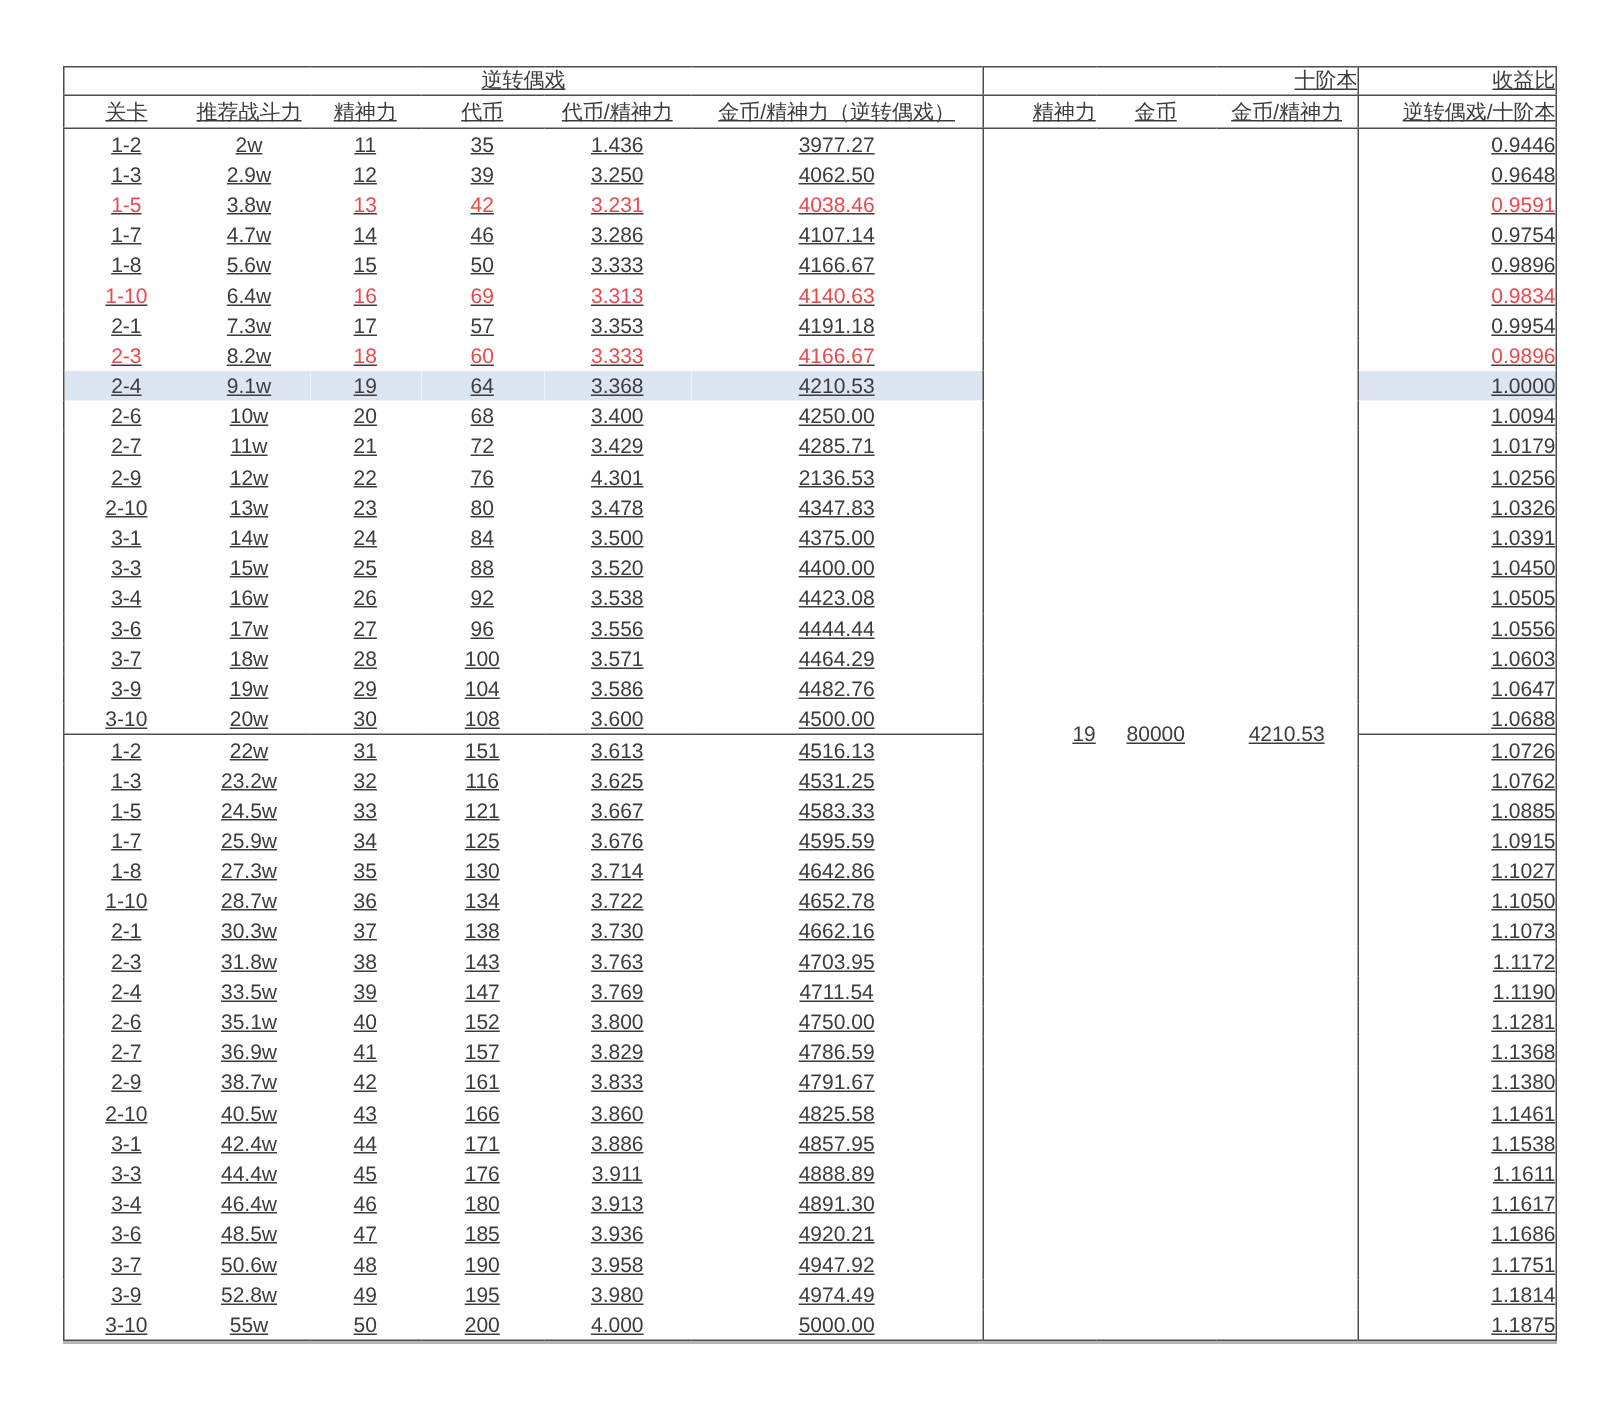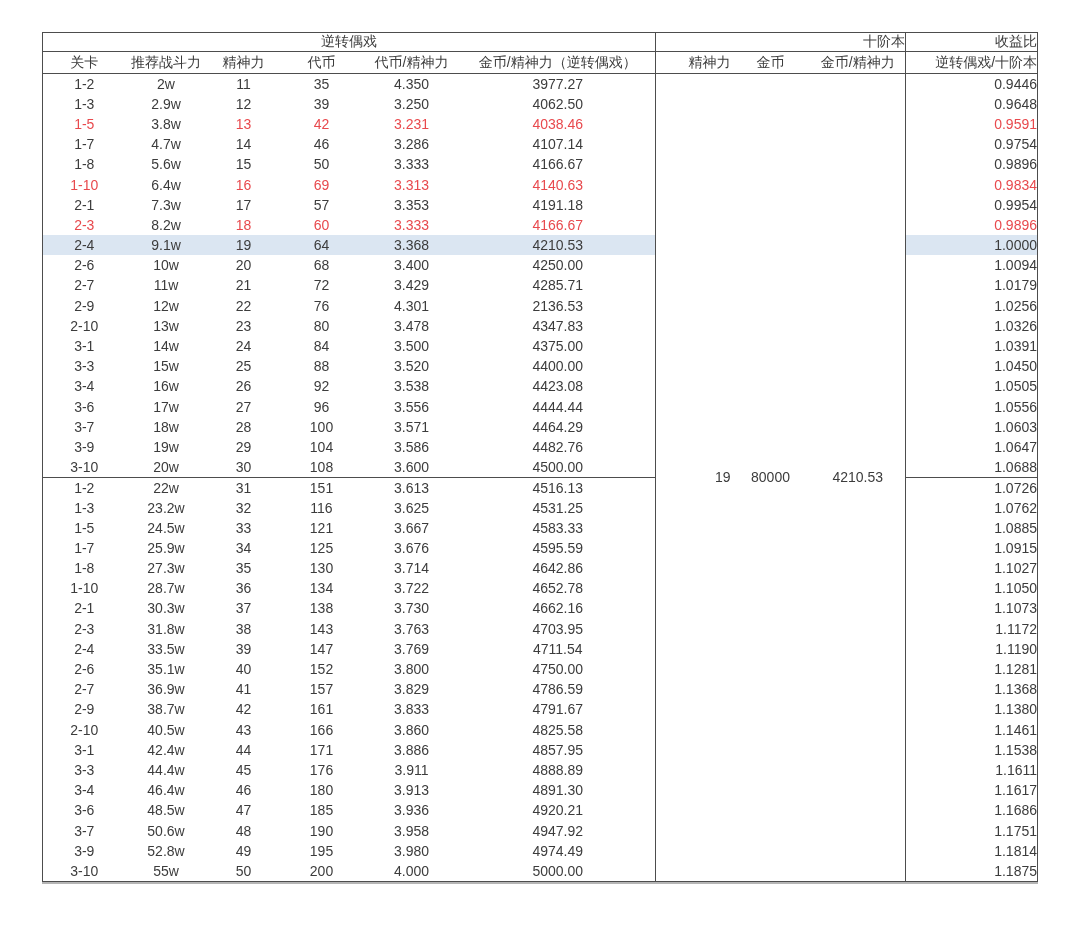--- a/index.html
+++ b/index.html
@@ -7,28 +7,29 @@
     position: relative;
     width: 1080px;
     height: 936px;
     background: #ffffff;
     font-family: "Liberation Sans", "DejaVu Sans", sans-serif;
     overflow: hidden;
   }
   table.sheet {
     position: absolute;
     left: 42px;
-    top: 32px;
+    top: 44px;
     width: 995px;
     border-collapse: collapse;
     table-layout: fixed;
     border: 1px solid var(--line, #4d4d4d);
     box-shadow: 0 2px 0 #b5b5b5;
     color: var(--text, #3c3c3c);
     font-size: 14px;
+    text-decoration: underline;
   }
   td, th {
     text-align: center;
     vertical-align: middle;
     padding: 0;
     white-space: nowrap;
     overflow: hidden;
     font-weight: 400;
   }
   thead tr.sec-row { height: 19px; }
@@ -78,21 +79,21 @@
         <th>金币/精神力</th>
         <th class="vl">逆转偶戏/十阶本</th>
       </tr>
     </thead>
     <tbody>
         <tr>
     <td data-field="stage">1-2</td>
     <td data-field="power">2w</td>
     <td data-field="spirit">11</td>
     <td data-field="token">35</td>
-    <td data-field="tps">4.350</td>
+    <td data-field="tps">1.436</td>
     <td data-field="gps">3977.27</td>
     <td rowspan="40" class="merged vl">19</td>
           <td rowspan="40" class="merged">80000</td>
           <td rowspan="40" class="merged">4210.53</td>
           <td data-field="yield" class="vl">0.9446</td>
   </tr>
         <tr>
     <td data-field="stage">1-3</td>
     <td data-field="power">2.9w</td>
     <td data-field="spirit">12</td>

